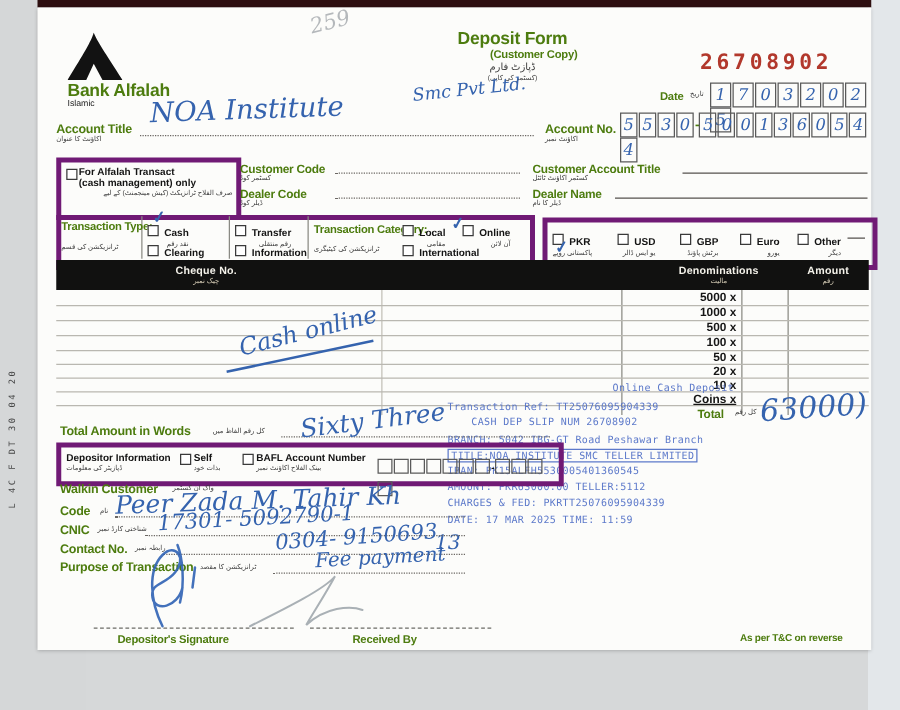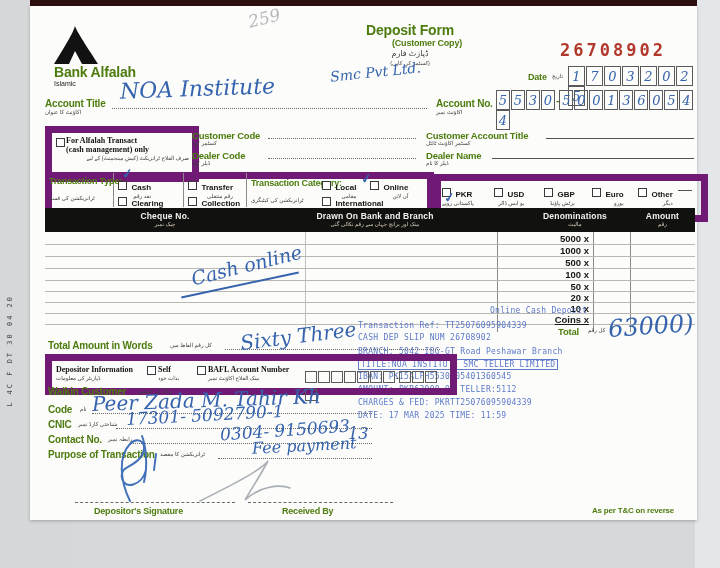--- a/index.html
+++ b/index.html
@@ -17,21 +17,21 @@
   .topedge{position:absolute;left:30px;top:0;width:667px;height:6px;background:#2e0f10;}
   .lbl{font-weight:700;color:#4d7c0f;letter-spacing:-.2px;}
   .urdu{font-size:5.5px;color:#3c3c3c;direction:rtl;line-height:1;}
   .line{border-bottom:1px solid #55514e;}
   .dotline{border-bottom:1px dotted #6b6763;}
   .cb{display:inline-block;width:7px;height:7px;border:1px solid #3a3a3a;background:#fff;vertical-align:middle;}
   .hw{color:#3563ae;font-style:italic;font-family:"DejaVu Serif", serif;white-space:nowrap;}
   .hw-grey{color:#8f949a;font-style:italic;font-family:"DejaVu Serif", serif;}
   .stamp{color:#4f6ec6;font-family:"DejaVu Sans Mono", monospace;font-size:8px;letter-spacing:.3px;white-space:nowrap;opacity:.92;}
   .serial{color:#b2382c;font-family:"DejaVu Sans Mono", monospace;font-weight:700;letter-spacing:3px;font-size:17px;}
-  .box{border:7px solid #701a75;font-family:Liberation Serif, serif;}
+  .box{border:4px solid #701a75;}
   .dbox{display:inline-block;width:15px;height:18px;border:1px solid #5a5a5a;margin-right:1px;text-align:center;vertical-align:top;}
   .dbox .hw{font-size:13px;line-height:18px;}
   .sbox{display:inline-block;width:10px;height:10px;border:1px solid #5a5a5a;margin-right:1px;vertical-align:middle;}
   .vline{position:absolute;width:0;border-left:1px solid #8a8a84;}
   .hline{position:absolute;height:0;border-top:1px solid #b9b7b0;}
   .thead{position:absolute;background:#111110;color:#f4f2ea;text-align:center;}
   .thead .h{font-weight:700;font-size:8.5px;letter-spacing:.2px;}
   .thead .u{font-size:5.5px;color:#d8cfb8;direction:rtl;}
   .denom{font-weight:700;font-size:9.5px;color:#161616;text-align:right;}
   .tick{color:#3563ae;font-weight:700;transform:rotate(-8deg);display:inline-block;}
@@ -105,45 +105,41 @@
   <div class="abs box" style="left:15px;top:166px;width:375px;height:36px;"></div>
   <div class="abs vline" style="left:83px;top:167px;height:34px;"></div>
   <div class="abs vline" style="left:153px;top:167px;height:34px;"></div>
   <div class="abs vline" style="left:216px;top:167px;height:34px;"></div>
   <div class="abs lbl" style="left:19px;top:170px;font-size:9px;">Transaction Type:</div>
   <div class="abs urdu" style="left:19px;top:190px;">ٹرانزیکشن کی قسم</div>
   <div class="abs" style="left:88px;top:170px;"><span class="cb"></span> <span class="small-lbl">Cash</span><div class="urdu">نقد رقم</div></div>
   <div class="abs tick" style="left:92px;top:160px;font-size:13px;">✓</div>
   <div class="abs" style="left:88px;top:186px;"><span class="cb"></span> <span class="small-lbl">Clearing</span><div class="urdu">کلیئرنگ</div></div>
   <div class="abs" style="left:158px;top:170px;"><span class="cb"></span> <span class="small-lbl">Transfer</span><div class="urdu">رقم منتقلی</div></div>
-  <div class="abs" style="left:158px;top:186px;"><span class="cb"></span> <span class="small-lbl">Collection</span><div class="urdu">کلیکشن</div></div>
+  <div class="abs" style="left:158px;top:186px;"><span class="cb"></span> <span class="small-lbl">Information</span><div class="urdu">کلیکشن</div></div>
   <div class="abs lbl" style="left:221px;top:172px;font-size:9px;">Transaction Category:</div>
   <div class="abs urdu" style="left:221px;top:192px;">ٹرانزیکشن کی کیٹیگری</div>
   <div class="abs" style="left:292px;top:170px;"><span class="cb"></span> <span class="small-lbl">Local</span><div class="urdu">مقامی</div></div>
   <div class="abs" style="left:340px;top:170px;"><span class="cb"></span> <span class="small-lbl">Online</span><div class="urdu">آن لائن</div></div>
   <div class="abs tick" style="left:331px;top:165px;font-size:13px;">✓</div>
   <div class="abs" style="left:292px;top:186px;"><span class="cb"></span> <span class="small-lbl">International</span><div class="urdu">بین الاقوامی</div></div>
 
   <div class="abs box" style="left:404px;top:168px;width:260px;height:34px;"></div>
   <div class="abs" style="left:412px;top:177px;"><span class="cb"></span> <span class="small-lbl">PKR</span><div class="urdu">پاکستانی روپے</div></div>
   <div class="abs tick" style="left:414px;top:184px;font-size:13px;">✓</div>
   <div class="abs" style="left:464px;top:177px;"><span class="cb"></span> <span class="small-lbl">USD</span><div class="urdu">یو ایس ڈالر</div></div>
   <div class="abs" style="left:514px;top:177px;"><span class="cb"></span> <span class="small-lbl">GBP</span><div class="urdu">برٹش پاؤنڈ</div></div>
   <div class="abs" style="left:562px;top:177px;"><span class="cb"></span> <span class="small-lbl">Euro</span><div class="urdu">یورو</div></div>
   <div class="abs" style="left:608px;top:177px;"><span class="cb"></span> <span class="small-lbl">Other</span><div class="urdu">دیگر</div></div>
   <div class="abs line" style="left:648px;top:178px;width:14px;height:6px;"></div>
 
   <div class="thead" style="left:15px;top:202px;width:650px;height:24px;">
     <div class="abs" style="left:40px;top:3px;width:160px;">
         <div class="h">Cheque No.</div>
         <div class="u">چیک نمبر</div>
-      </div>
-    <div class="abs" style="left:220px;top:3px;width:220px;">
-        <div class="h">Drawn On Bank and Branch</div>
-        <div class="u">بینک اور برانچ جہاں سے رقم نکالی گئی</div>
       </div>
     <div class="abs" style="left:470px;top:3px;width:120px;">
         <div class="h">Denominations</div>
         <div class="u">مالیت</div>
       </div>
     <div class="abs" style="left:585px;top:3px;width:65px;">
         <div class="h">Amount</div>
         <div class="u">رقم</div>
       </div>
   </div>
@@ -174,21 +170,21 @@
   <div class="abs hw" style="left:160px;top:248px;font-size:19px;transform:rotate(-14deg);">Cash online</div>
   <div class="abs" style="left:150px;top:278px;width:120px;border-top:2px solid #3563ae;transform:rotate(-12deg);"></div>
 
   <div class="abs lbl" style="left:528px;top:320px;font-size:9.5px;">Total</div>
   <div class="abs urdu" style="left:558px;top:322px;">کل رقم</div>
   <div class="abs hw" style="left:578px;top:306px;font-size:24px;transform:rotate(-4deg);">63000)</div>
 
   <div>
     <div class="stamp abs" style="left:460px;top:300px;">Online Cash Deposit</div>
     <div class="stamp abs" style="left:328px;top:315px;">Transaction Ref: TT25076095904339</div>
-    <div class="stamp abs" style="left:328px;top:327px;">CASH DEP SLIP NUM 26708902</div>
+    <div class="stamp abs" style="left:347px;top:327px;">CASH DEP SLIP NUM 26708902</div>
     <div class="stamp abs" style="left:328px;top:341px;">BRANCH: 5042   IBG-GT Road Peshawar Branch</div>
     <div class="stamp abs" style="left:328px;top:353px;border:1px solid #4f6ec6;padding:0 2px;">TITLE:NOA INSTITUTE SMC TELLER LIMITED</div>
     <div class="stamp abs" style="left:328px;top:366px;">IBAN: PK15ALFH5530005401360545</div>
     <div class="stamp abs" style="left:328px;top:379px;">AMOUNT: PKR63000.00      TELLER:5112</div>
     <div class="stamp abs" style="left:328px;top:392px;">CHARGES &amp; FED: PKRTT25076095904339</div>
     <div class="stamp abs" style="left:328px;top:405px;">DATE: 17 MAR 2025      TIME: 11:59</div>
   </div>
   <div class="abs hw" style="left:318px;top:418px;font-size:16px;">13</div>
 
   <div class="abs lbl" style="left:18px;top:334px;font-size:10px;">Total Amount in Words</div>

